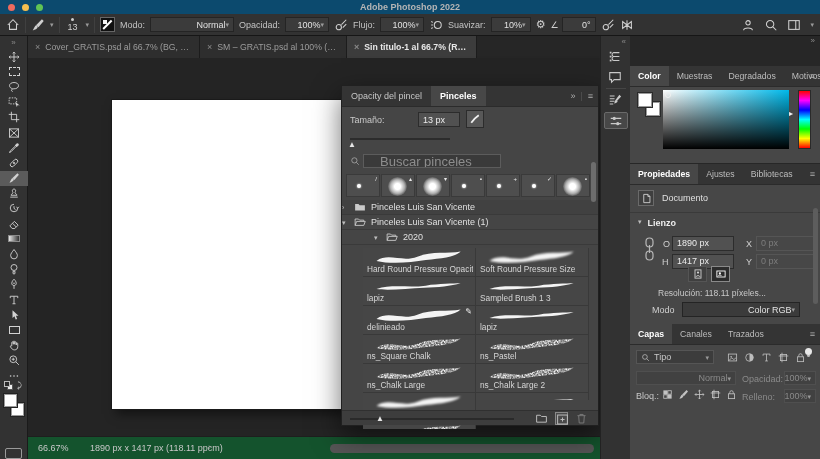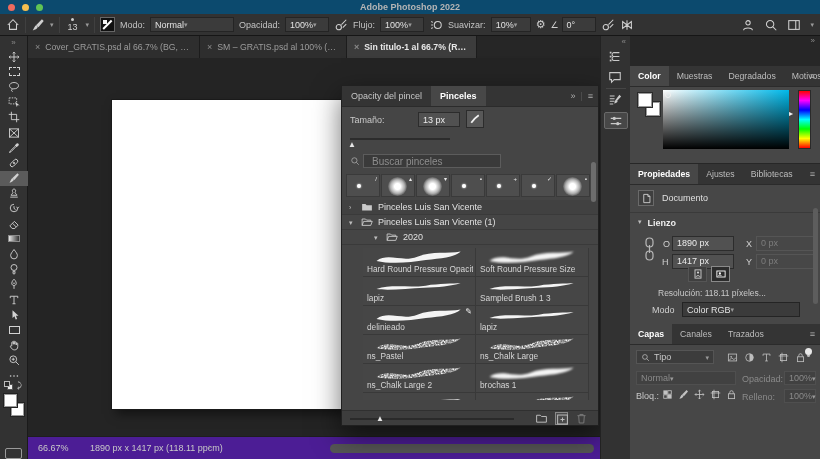--- a/index.html
+++ b/index.html
@@ -20,21 +20,21 @@
   .titlebar .title { position:absolute; left:0; right:0; top:2px; text-align:center; font-size:9px; font-weight:bold; color:#b5b5b5; }
 
   
   .optionsbar { position:absolute; left:0; top:14px; width:820px; height:22px; background:#323232;
     border-bottom:1px solid #161616; display:flex; align-items:center; gap:5px; padding:0 6px; }
   .optionsbar .sep { width:1px; height:16px; background:#252525; border-right:1px solid #404040; }
   .obicon { color:#cfcfcf; width:14px; height:14px; flex:0 0 auto; }
   .obicon svg { width:14px; height:14px; }
   .chev { color:#9a9a9a; font-size:7px; line-height:1; }
   .oblabel { color:#c3c3c3; white-space:nowrap; }
-  .dd { display:flex; align-items:center; justify-content:flex-start; background:#3b3b3b;
+  .dd { display:flex; align-items:center; justify-content:flex-end; background:#3b3b3b;
     border:1px solid #242424; height:15px; padding:0 4px; color:#e2e2e2; white-space:nowrap; }
   .bsizew { display:flex; flex-direction:column; align-items:center; line-height:1; color:#cfcfcf; width:16px; }
   .bsizew .dot { width:3px; height:3px; background:#cfcfcf; border-radius:50%; margin-bottom:2px; }
   .ob-right { position:absolute; right:6px; top:0; height:21px; display:flex; align-items:center; gap:9px; }
   .bw-toggle { position:relative; width:15px; height:15px; background:#101010; border:1px solid #666; }
   .bw-toggle::after { content:""; position:absolute; left:2px; top:2px; right:7px; bottom:7px; background:#f2f2f2; }
   .bw-toggle .slash { position:absolute; left:2px; top:10px; width:12px; height:1.5px; background:#fff; transform:rotate(-45deg); transform-origin:left center; }
   .angle-field { display:flex; align-items:center; gap:3px; }
 
   
@@ -62,21 +62,21 @@
   .dtab .x { color:#8a8a8a; font-size:9px; }
   .dtab .lbl { overflow:hidden; text-overflow:ellipsis; font-size:8.7px; }
   .dtab.active { background:#3c3c3c; color:#e8e8e8; font-weight:bold; }
 
   
   .canvas { position:absolute; left:28px; top:58px; width:572px; height:378px; background:#242424; overflow:hidden; }
   .page { position:absolute; left:84px; top:42px; width:230px; height:309px; background:#ffffff;
     box-shadow:0 0 0 1px #1a1a1a, 4px 5px 10px rgba(0,0,0,.5); }
 
   
-  .statusbar { position:absolute; left:28px; top:436px; width:572px; height:23px; background:#4c1d95; border-top:1px solid #1e1e1e; }
+  .statusbar { position:absolute; left:28px; top:436px; width:572px; height:23px; background:#14532d; border-top:1px solid #1e1e1e; }
   .statusbar .zoom { position:absolute; left:10px; top:6px; color:#c9c9c9; }
   .statusbar .info { position:absolute; left:62px; top:6px; color:#c9c9c9; }
   .statusbar .chv  { position:absolute; left:180px; top:5px; color:#9a9a9a; }
   .hscroll { position:absolute; left:302px; top:7px; width:264px; height:9px; background:#565656; border-radius:5px; }
 
   
   .bpanel { position:absolute; left:341px; top:85px; width:258px; height:341px; background:#454545;
     border:1px solid #202020; box-shadow:0 10px 26px rgba(0,0,0,.55); }
   .bp-tabs { position:relative; height:21px; background:#343434; border-bottom:1px solid #2b2b2b; display:flex; align-items:stretch; }
   .bp-tab { padding:0 9px; line-height:21px; color:#c6c6c6; font-size:9px; }
@@ -85,30 +85,30 @@
   .bp-row1 { position:absolute; left:0; top:21px; width:100%; height:26px; }
   .bp-row1 .lab { position:absolute; left:8px; top:8px; color:#c9c9c9; }
   .bp-size { position:absolute; left:76px; top:5px; width:42px; height:15px; background:#515151; border:1px solid #2c2c2c; color:#ececec; padding:2px 4px; }
   .bp-prevbtn { position:absolute; left:124px; top:3px; width:18px; height:18px; background:#585858; border:1px solid #2c2c2c; color:#f0f0f0; display:flex; align-items:center; justify-content:center; }
   .bp-prevbtn svg { width:12px; height:12px; stroke-width:2.4; }
   .bp-slider { position:absolute; left:8px; top:52px; width:100px; height:2px; background:#2c2c2c; }
   .bp-thumb { position:absolute; left:6px; top:55px; color:#e6e6e6; font-size:8px; line-height:8px; }
   .bp-search { position:absolute; left:6px; top:68px; width:246px; height:14px; }
   .bp-search svg { position:absolute; left:2px; top:2px; width:10px; height:10px; color:#aeaeae; }
   .bp-search input { position:absolute; left:15px; top:0; width:138px; height:14px; background:#3a3a3a; border:1px solid #5c5c5c;
-    color:#cfcfcf; font-size:10px; font-family:"Liberation Sans",sans-serif; padding:0 8px; }
+    color:#cfcfcf; font-size:13px; font-family:"Liberation Sans",sans-serif; padding:0 16px; }
   .bp-search input::placeholder { color:#8d8d8d; }
   .recents { position:absolute; left:4px; top:88px; display:flex; gap:1px; }
   .rcell { position:relative; width:34px; height:23px; background:#4e4e4e; border:1px solid #3a3a3a; }
   .rcell .dot { position:absolute; left:10px; top:9px; width:4px; height:4px; border-radius:50%; background:#fff; box-shadow:0 0 2px #fff; }
   .rcell.big .dot { left:6px; top:2px; width:19px; height:19px;
     background:radial-gradient(circle, rgba(255,255,255,1) 0 3px, rgba(255,255,255,.55) 7px, rgba(255,255,255,0) 10px); box-shadow:none; }
   .rcell .bdg { position:absolute; right:2px; top:1px; color:#e8e8e8; font-size:6px; line-height:6px; }
   .tree { position:absolute; left:0; top:114px; width:100%; }
-  .trow { position:relative; height:15px; line-height:15px; border-bottom:1px solid #3a3a3a; background:#454545; display:flex; align-items:center; gap:5px; padding-left:7px; color:#e0e0e0; }
+  .trow { position:relative; height:15px; line-height:15px; border-bottom:1px solid #3a3a3a; background:#454545; display:flex; align-items:center; gap:5px; color:#e0e0e0; }
   .trow.shade { background:#414141; }
   .trow .tw { width:7px; color:#bdbdbd; font-size:7px; }
   .trow svg { width:12px; height:12px; color:#c9c9c9; }
   .trow.lvl2 { padding-left:32px; }
   .bgrid { position:absolute; left:21px; top:162px; width:227px; display:grid; grid-template-columns:113px 113px; }
   .bcell { position:relative; height:29px; background:#464646; border-right:1px solid #393939; border-bottom:1px solid #393939; overflow:hidden; }
   .bcell svg.stk { position:absolute; left:4px; top:1px; width:104px; height:17px; color:#f4f4f4; }
   .bcell .bname { position:absolute; left:4px; bottom:2px; font-size:8.3px; color:#d6d6d6; white-space:nowrap; overflow:hidden; max-width:106px; }
   .bcell.cut { height:7px; border-bottom:none; }
   .pen-bdg { position:absolute; right:3px; top:2px; color:#e9e9e9; font-size:8px; line-height:8px; }
@@ -765,20 +765,26 @@
       <div class="bcell">
           <svg class="stk" viewBox="0 0 104 20">
             <use href="#rb-thin" filter="url(#f-soft)"></use>
           </svg>
           <div class="bname">lapiz</div>
         </div>
       <div class="bcell">
           <svg class="stk" viewBox="0 0 104 20">
             <use href="#rb-bold" filter="url(#f-grain)"></use>
           </svg>
+          <div class="bname">ns_Square Chalk</div>
+        </div>
+      <div class="bcell">
+          <svg class="stk" viewBox="0 0 104 20">
+            <use href="#rb-bold" filter="url(#f-grain)"></use>
+          </svg>
           <div class="bname">ns_Pastel</div>
         </div>
       <div class="bcell">
           <svg class="stk" viewBox="0 0 104 20">
             <use href="#rb-bold" filter="url(#f-grain)"></use>
           </svg>
           <div class="bname">ns_Chalk Large</div>
         </div>
       <div class="bcell">
           <svg class="stk" viewBox="0 0 104 20">

